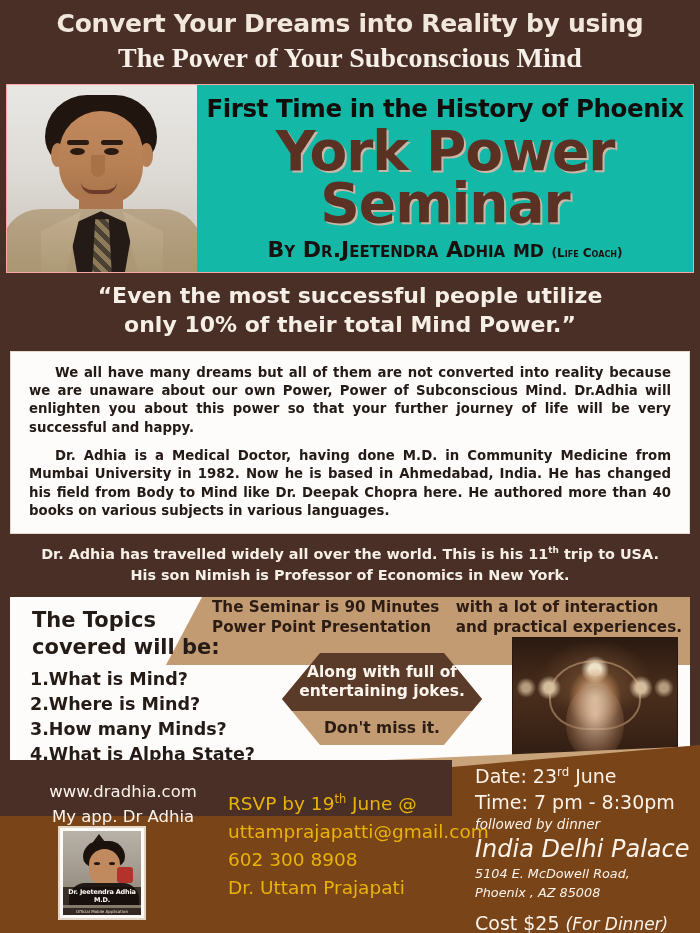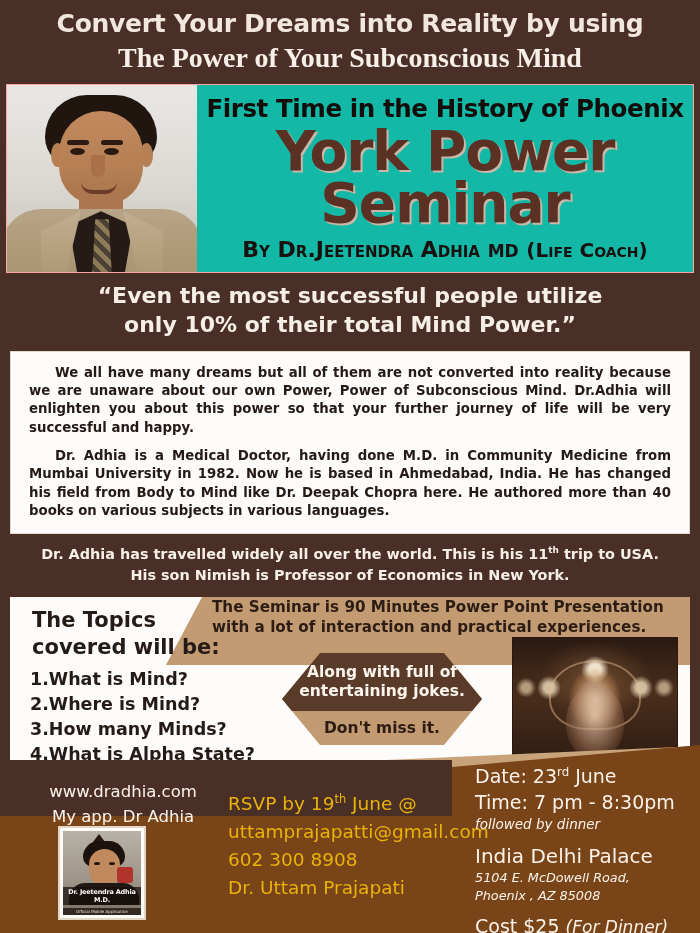--- a/index.html
+++ b/index.html
@@ -110,21 +110,21 @@
     text-shadow:2px 2px 0 #c9b7a8;
     margin-top:2px; white-space:nowrap;
   }
   .big-title.second { margin-top:-2px; }
   .byline {
     font-family:"DejaVu Sans", sans-serif;
     font-weight:bold; color:#181110; margin-top:6px; white-space:nowrap;
     font-size:22px; font-variant:small-caps; letter-spacing:0px;
   }
   .byline .md { font-size:17px; }
-  .byline .lc { font-size:20px;text-align:right; }
+  .byline .lc { font-size:12px;text-align:right; }
 
   
   .quote {
     text-align:center; color:#f6efe6;
     font-family:"DejaVu Sans", sans-serif;
     font-weight:bold; font-size:22px; line-height:1.3;
     padding:9px 30px 11px;
   }
 
   
@@ -149,21 +149,21 @@
 
   
   .mid {
     position:relative; margin:0 10px; background:#fdfcfa;
     height:214px; overflow:hidden;
   }
   .tan-banner {
     position:absolute; right:0; top:0; width:524px; height:68px;
     background:#c29b72;
     clip-path:polygon(36px 0,100% 0,100% 100%,0 100%);
-    display:flex; flex-direction:column; justify-content:flex-start;
+    display:flex; flex-direction:row; justify-content:flex-start;
     padding-left:46px;
   }
   .tan-banner div {
     font-family:"DejaVu Sans", sans-serif;
     font-weight:bold; font-size:15.2px; color:#2d1c13; line-height:1.34;
   }
   .topics-head {
     position:absolute; left:22px; top:10px;
     font-family:"DejaVu Sans", sans-serif;
     font-weight:bold; font-size:21px; color:#241a16; line-height:1.3;
@@ -293,21 +293,21 @@
   .rsvp {
     position:absolute; left:228px; top:30px; color:#eab308;
     font-family:"DejaVu Sans", sans-serif; font-size:18.5px; line-height:1.52;
   }
   .event {
     position:absolute; left:475px; top:4px; color:#fbf3ea;
     font-family:"DejaVu Sans", sans-serif;
   }
   .event .l1, .event .l2 { font-size:19px; line-height:1.35; }
   .event .sub { font-size:13.5px; font-style:italic; line-height:1.4; }
-  .event .venue { font-size:20px; margin-top:9px; line-height:1.3; }
+  .event .venue { font-size:24px; line-height:1.3;font-style:italic; }
   .event .addr { font-size:12.8px; font-style:italic; line-height:1.42; }
   .event .cost { font-size:19px; margin-top:10px; }
   .event .cost i { font-size:17px; }
 </style>
 </head>
 <body>
 
 <div class="poster">
 
   <div class="header">

